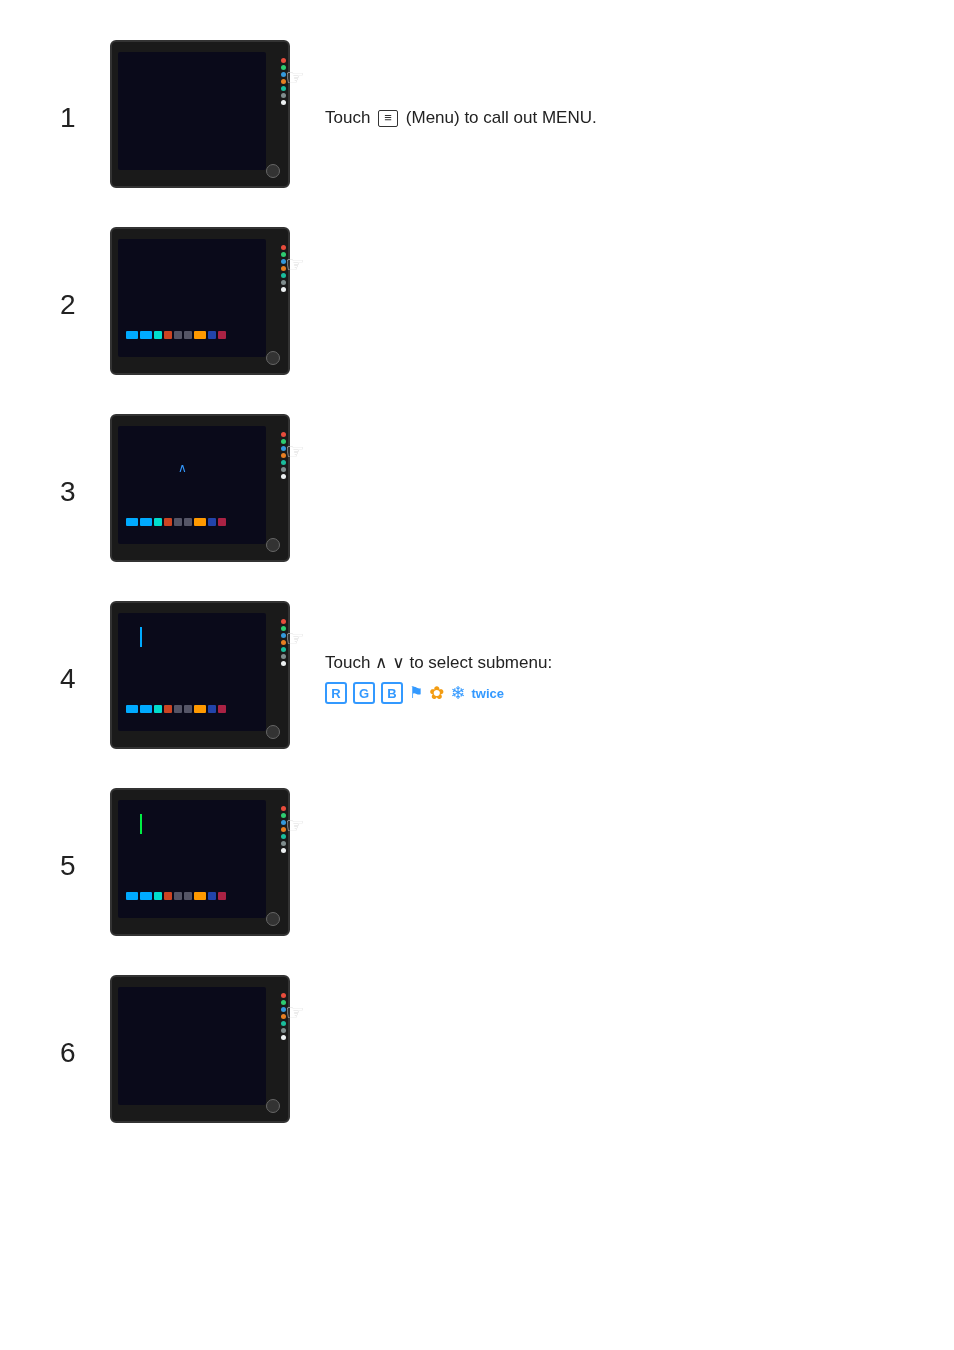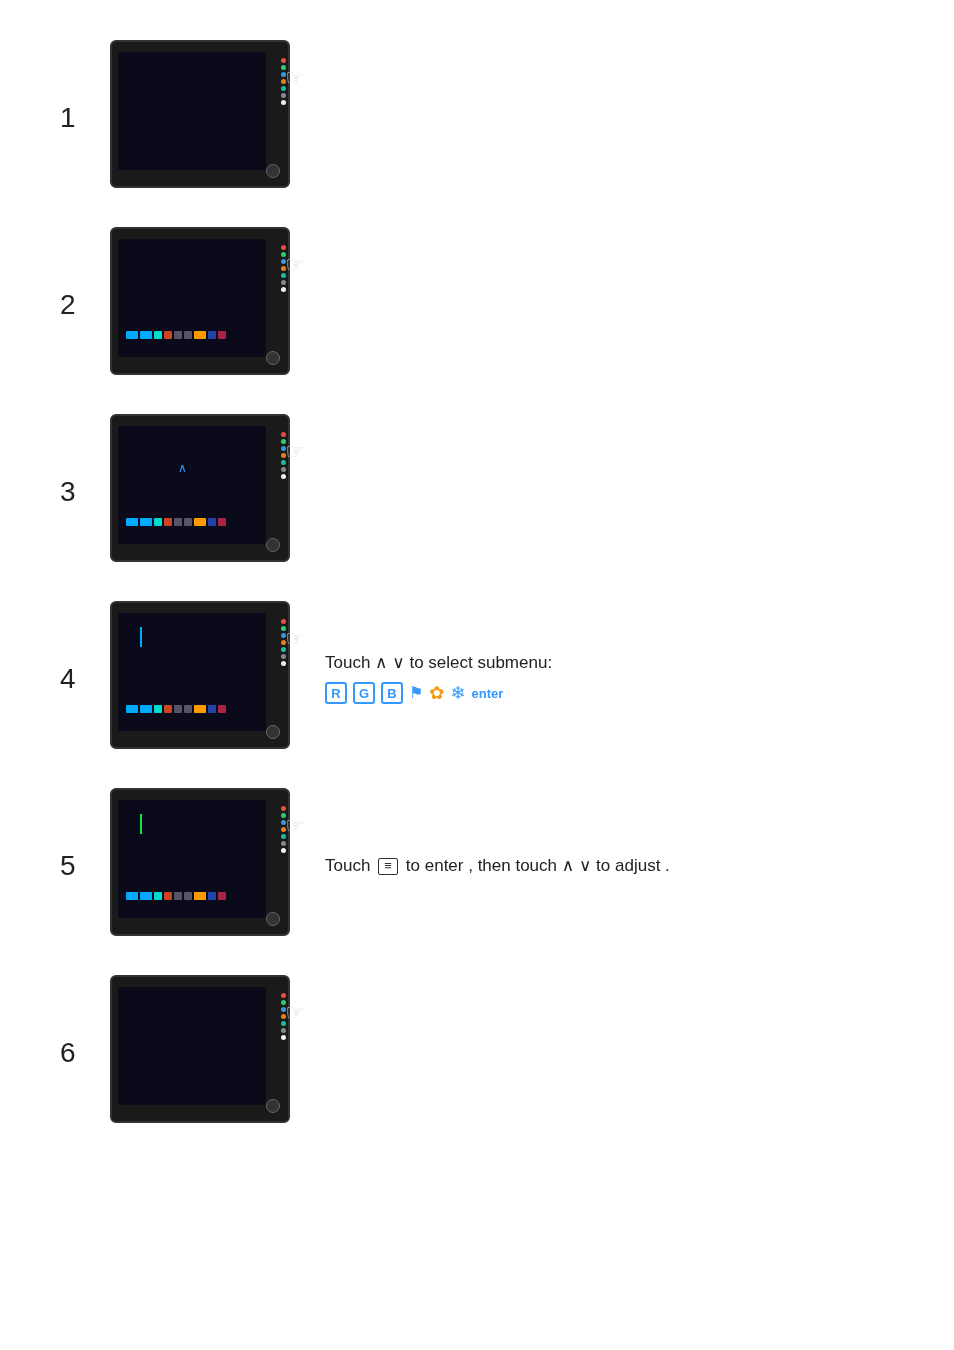--- a/index.html
+++ b/index.html
@@ -267,20 +267,23 @@
         <div class="menu-item-dot blue"></div>
         <div class="menu-item-dot orange"></div>
         <div class="menu-item-dot teal"></div>
         <div class="menu-item-dot gray"></div>
         <div class="menu-item-dot white"></div>
       </div>
       <div class="monitor-circle-btn"></div>
     </div>
     <div class="touch-hand">☞</div>
   </div>
+  <div class="step-text right-panel">
+    Touch <span class="icon-menu"></span> (Menu) to  call out MENU.
+  </div>
 </div>
 
 <div class="step-row">
   <div class="step-number">2</div>
   <div class="monitor-img">
     <div class="monitor-body">
       <div class="monitor-screen">
         <div class="screen-menu-bar">
           <div class="smb-item active-blue"></div>
           <div class="smb-item active-blue"></div>
@@ -374,21 +377,21 @@
   </div>
   <div class="step-text right-panel">
     Touch ∧ ∨  to select submenu:<br>
     <div class="submenu-icons">
       <span class="rgb-badge badge-r">R</span>
       <span class="rgb-badge badge-g">G</span>
       <span class="rgb-badge badge-b">B</span>
       <span class="flag-icon">⚑</span>
       <span class="sun-icon">✿</span>
       <span class="snowflake-icon">❄</span>
-      <span class="srgb-text">enter</span>
+      <span class="srgb-text">twice</span>
     </div>
   </div>
 </div>
 
 <div class="step-row">
   <div class="step-number">5</div>
   <div class="monitor-img">
     <div class="monitor-body">
       <div class="monitor-screen">
         <div class="cursor-line cursor-line-green" style="left:22px;top:14px;height:20px;"></div>
@@ -410,23 +413,20 @@
         <div class="menu-item-dot blue"></div>
         <div class="menu-item-dot orange"></div>
         <div class="menu-item-dot teal"></div>
         <div class="menu-item-dot gray"></div>
         <div class="menu-item-dot white"></div>
       </div>
       <div class="monitor-circle-btn"></div>
     </div>
     <div class="touch-hand">☞</div>
   </div>
-  <div class="step-text right-panel">
-    Touch <span class="icon-menu"></span> to enter , then touch ∧ ∨  to  adjust .
-  </div>
 </div>
 
 <div class="step-row">
   <div class="step-number">6</div>
   <div class="monitor-img">
     <div class="monitor-body">
       <div class="monitor-screen"></div>
       <div class="menu-items">
         <div class="menu-item-dot"></div>
         <div class="menu-item-dot green"></div>

